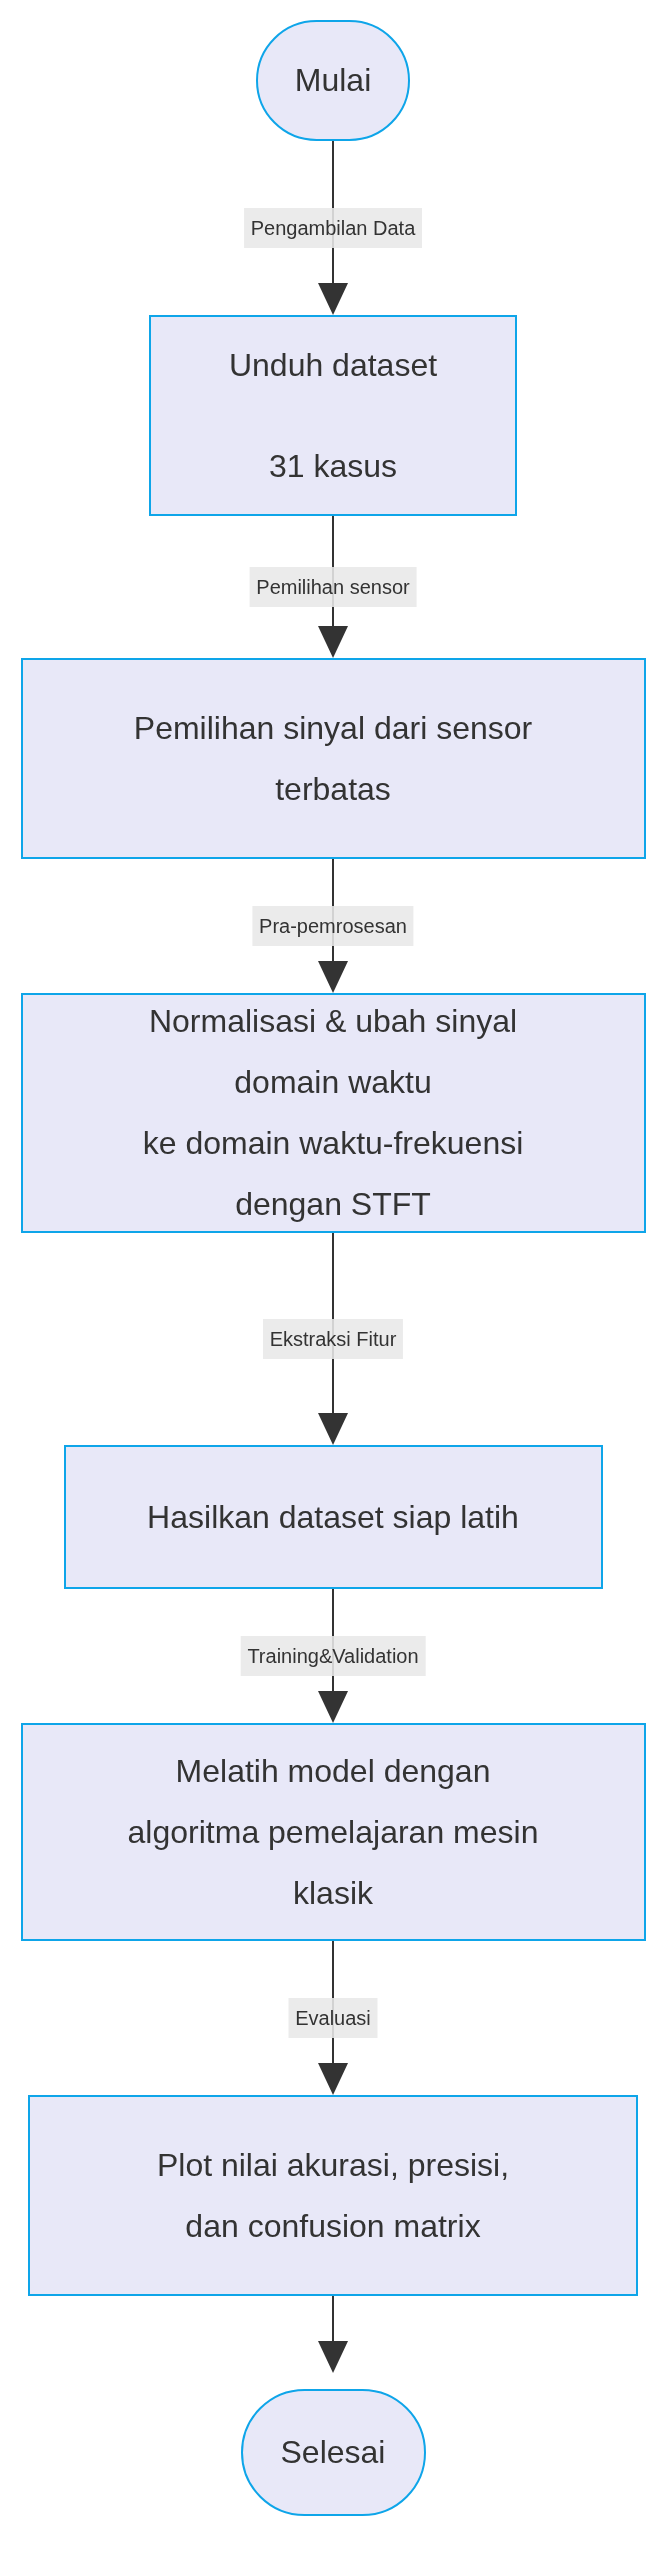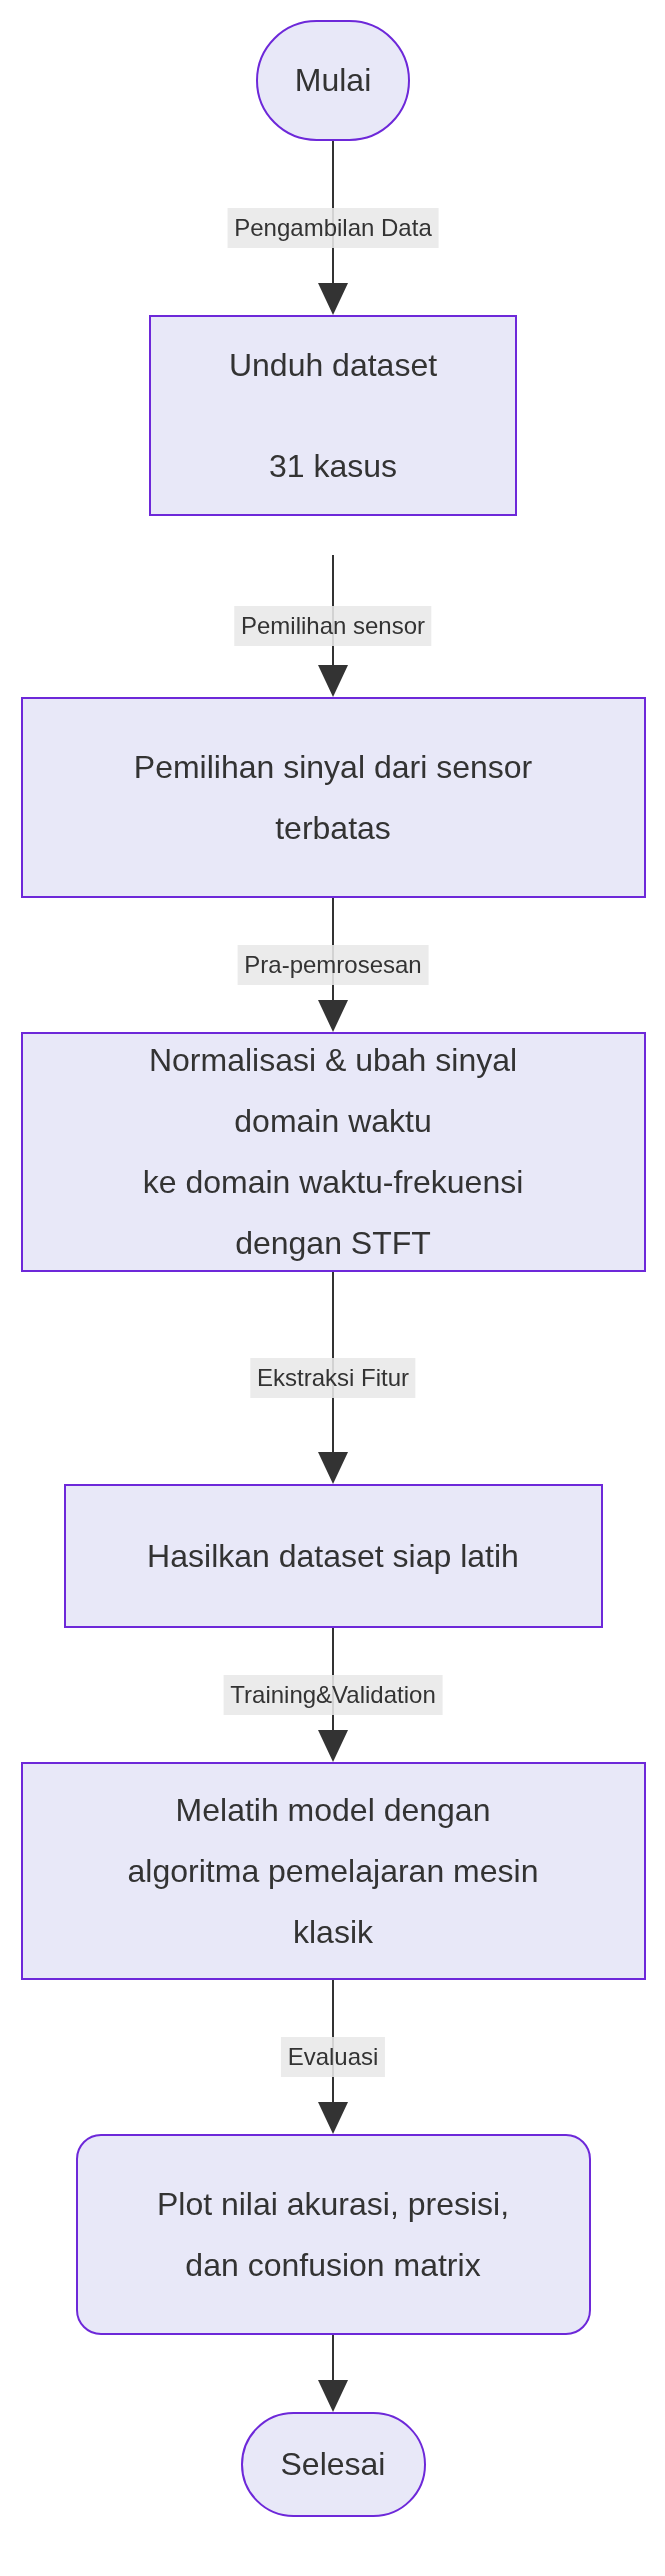--- a/index.html
+++ b/index.html
@@ -14,49 +14,49 @@
     width: 666px; height: 2576px;
     padding-top: 20px;
     box-sizing: border-box;
     display: flex;
     flex-direction: column;
     align-items: center;
   }
   .node {
     box-sizing: border-box;
     background: #E8E8F8;
-    border: 2px solid #6d28d9;
+    border: 2px solid #0ea5e9;
     display: flex;
     flex-direction: column;
     justify-content: center;
     align-items: center;
     text-align: center;
     flex: none;
   }
   .node .tl {
     font-size: 32px;
     line-height: 61px;
     white-space: nowrap;
   }
   .stadium { border-radius: 670px; }
   .s-start { width: 154px; height: 121px; }
-  .s-end   { width: 185px; height: 105px; }
+  .s-end   { width: 185px; height: 127px; margin-top: 16px; }
   .b1 { width: 368px; height: 201px; gap: 40px; }
   .b2 { width: 625px; height: 201px; text-align: center; }
   .b3 { width: 625px; height: 240px; }
   .b4 { width: 539px; height: 144px; }
   .b5 { width: 625px; height: 218px; }
-  .b6 { width: 515px; height: 201px; border-radius: 25px; }
+  .b6 { width: 610px; height: 201px; }
   .connector {
     position: relative;
     width: 666px;
     flex: none;
   }
   .c1 { height: 174px; }
-  .c2 { height: 142px; margin-top: 39px; }
+  .c2 { height: 142px; }
   .c3 { height: 134px; }
   .c4 { height: 212px; }
   .c5 { height: 134px; }
   .c6 { height: 154px; padding-left: 14px; }
   .c7 { height: 77px; }
   .edge-line {
     position: absolute;
     left: 50%;
     transform: translateX(-50%);
     top: 0;
@@ -74,21 +74,21 @@
     border-left: 15.4px solid transparent;
     border-right: 15.4px solid transparent;
     border-top: 32px solid #333333;
   }
   .edge-label {
     position: absolute;
     left: 50%;
     top: 50%;
     transform: translate(-50%, -50%);
     background: rgba(232, 232, 232, 0.88);
-    font-size: 24px;
+    font-size: 20px;
     line-height: 40px;
     padding: 0 6.7px;
     white-space: nowrap;
     z-index: 2;
   }
 </style>
 </head>
 <body>
 
 <div class="diagram">

